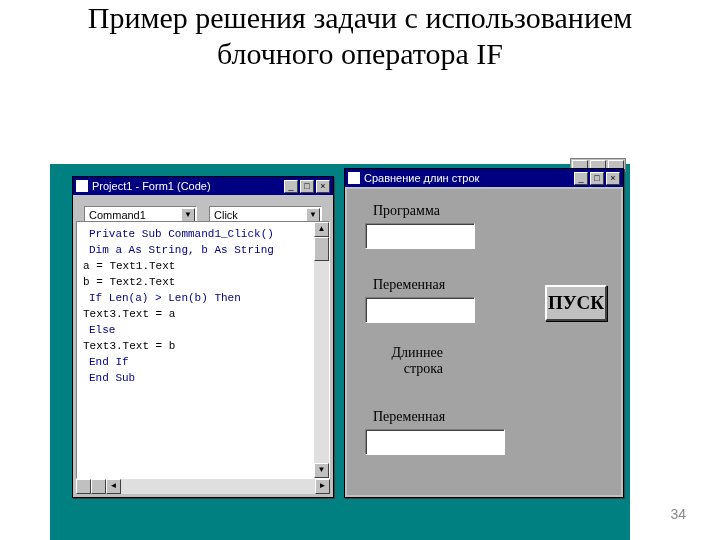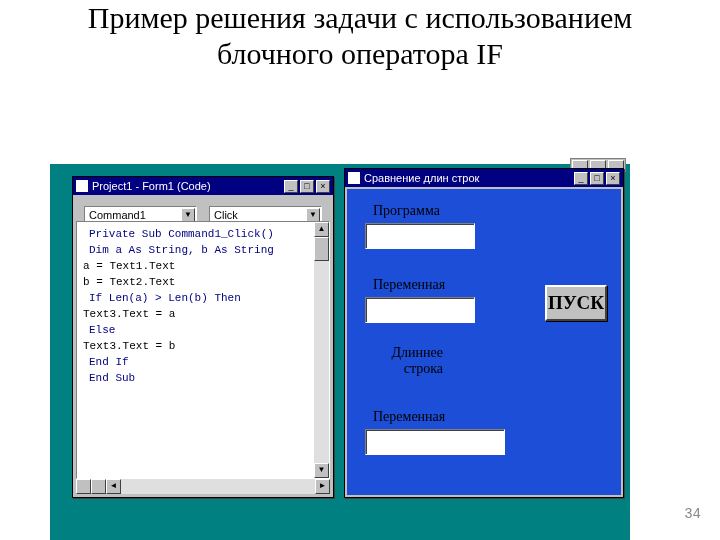--- a/index.html
+++ b/index.html
@@ -23,25 +23,25 @@
     position: absolute;
     left: 50px;
     top: 164px;
     width: 580px;
     height: 408px;
     background: #008080;
     font-family: Tahoma, Arial, sans-serif;
   }
   .page-num {
     position: absolute;
-    right: 19px;
+    right: 34px;
     bottom: 18px;
     font-size: 14px;
     color: #888;
-    font-family: Liberation Mono, monospace;
+    font-family: Liberation Sans, sans-serif;
   }
   
   .win {
     position: absolute;
     background: #c0c0c0;
     border: 1px solid #000;
     box-shadow: 1px 1px 0 #404040;
   }
   .titlebar {
     height: 18px;
@@ -163,21 +163,21 @@
     border-bottom-color: #404040;
     font-size: 8px;
     text-align: center;
     line-height: 12px;
   }
   
   #form-win { left: 294px; top: 4px; width: 280px; height: 330px; }
   .form-body {
     position: absolute;
     left: 2px; right: 2px; top: 20px; bottom: 2px;
-    background: #1d4ed8;
+    background: #a3a3a3;
   }
   .lbl {
     position: absolute;
     font-size: 14px;
     color: #000;
     font-family: "Times New Roman", serif;
   }
   .txtbox {
     position: absolute;
     background: #fff;

